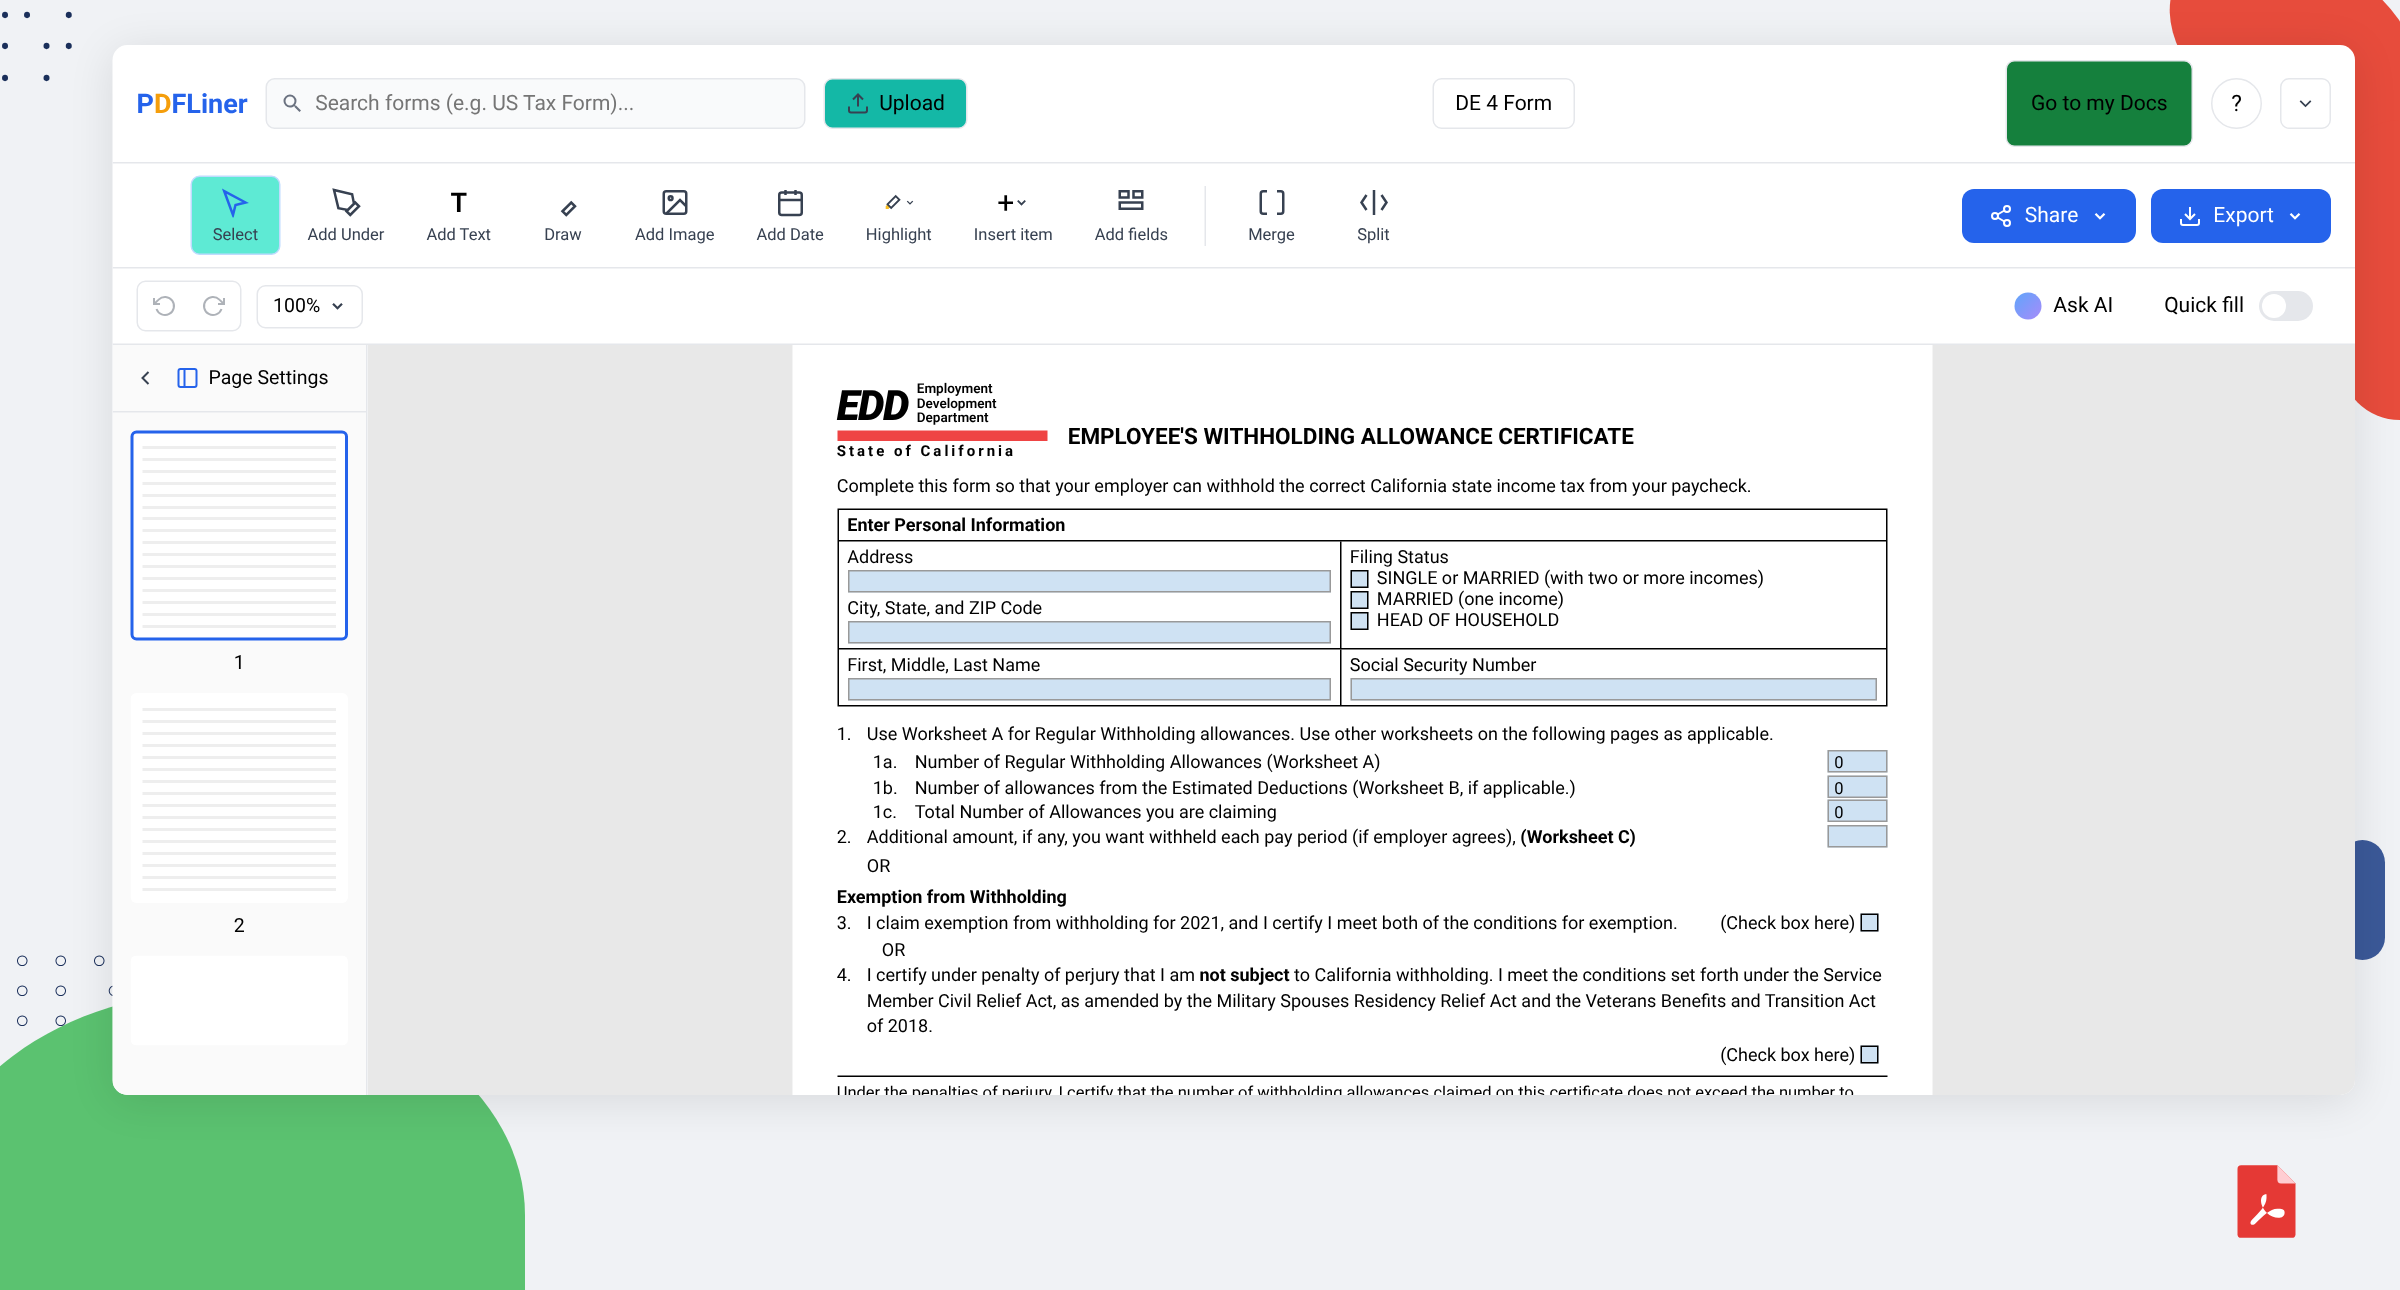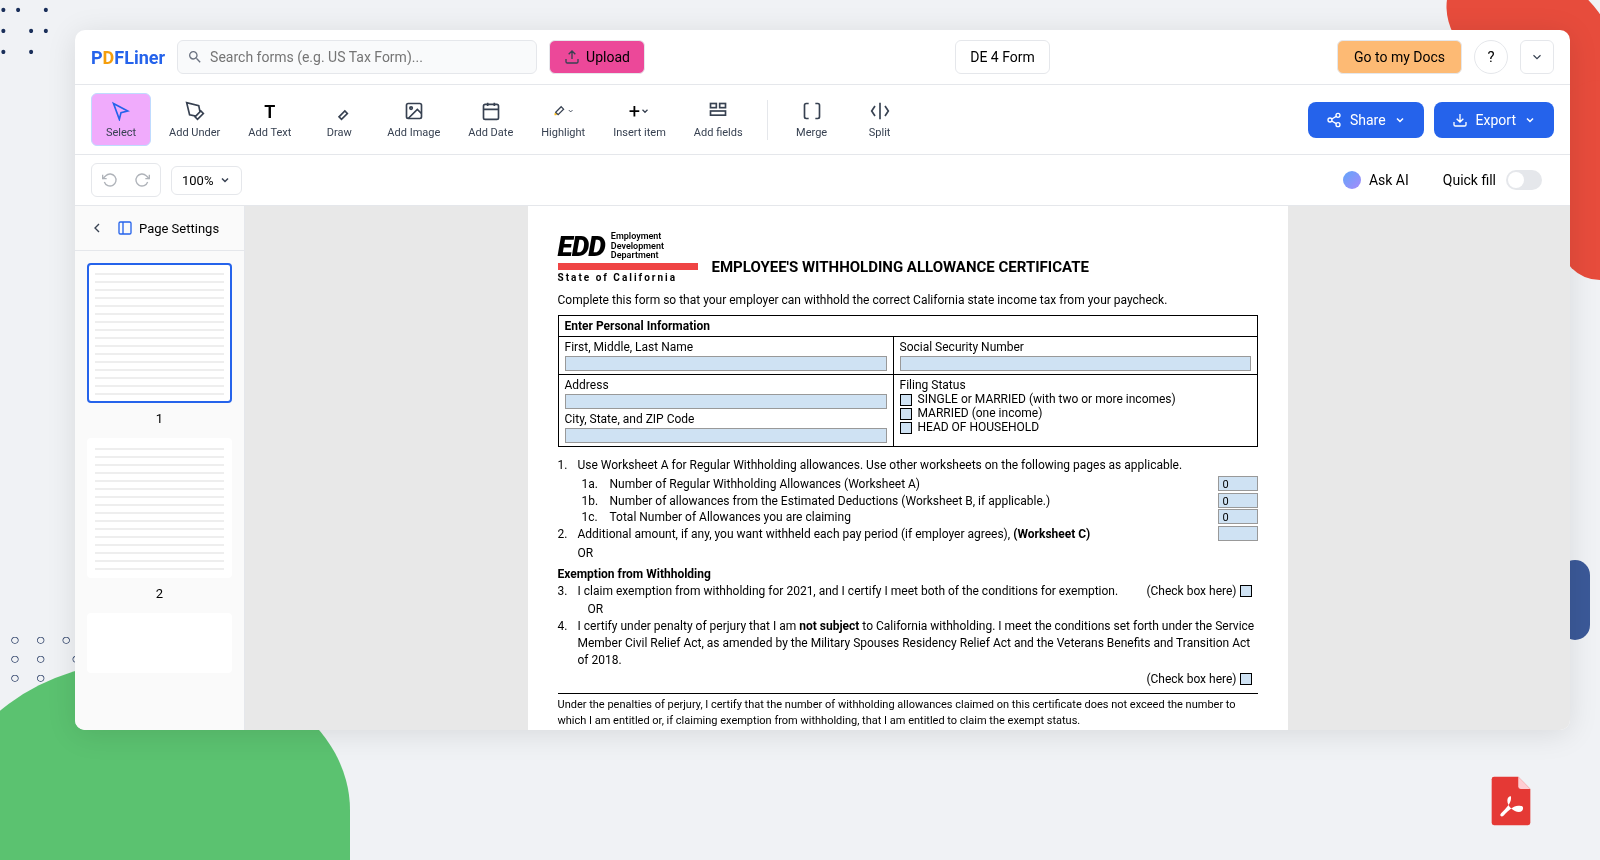--- a/index.html
+++ b/index.html
@@ -18,31 +18,31 @@
 
 .app { position: absolute; top: 30px; left: 75px; right: 30px; height: 700px; background: #fff; border-radius: 10px; box-shadow: 0 4px 30px rgba(0,0,0,0.1); z-index: 10; display: flex; flex-direction: column; overflow: hidden; }
 
 
 .topbar { display: flex; align-items: center; padding: 10px 16px; gap: 12px; border-bottom: 1px solid #e5e7eb; }
 .logo { font-weight: 700; font-size: 18px; color: #2563eb; }
 .logo .y { color: #f59e0b; }
 .search-wrap { position: relative; flex: 0 0 360px; }
 .search-wrap svg { position: absolute; left: 10px; top: 50%; transform: translateY(-50%); width: 16px; height: 16px; fill: #6b7280; }
 .search-input { width: 100%; padding: 8px 12px 8px 32px; border: 1px solid #e5e7eb; border-radius: 6px; font-size: 14px; background: #f9fafb; }
-.upload-btn { display: flex; align-items: center; gap: 6px; padding: 8px 14px; border: 1px solid #e5e7eb; border-radius: 6px; background: #ec4899; font-size: 14px; cursor: pointer; }
+.upload-btn { display: flex; align-items: center; gap: 6px; padding: 8px 14px; border: 1px solid #e5e7eb; border-radius: 6px; background: #14b8a6; font-size: 14px; cursor: pointer; }
 .spacer { flex: 1; }
 .form-name { padding: 8px 14px; border: 1px solid #e5e7eb; border-radius: 6px; font-size: 14px; margin-left: 23px; }
-.docs-btn { padding: 8px 16px; border: 1px solid #e5e7eb; border-radius: 6px; font-size: 14px; cursor: pointer; background: #fdba74; }
+.docs-btn { padding: 20px 16px; border: 1px solid #e5e7eb; border-radius: 6px; font-size: 14px; cursor: pointer; background: #15803d; }
 .help-btn { width: 34px; height: 34px; border: 1px solid #e5e7eb; border-radius: 50%; display: flex; align-items: center; justify-content: center; font-size: 15px; cursor: pointer; }
 .menu-btn { width: 34px; height: 34px; border: 1px solid #e5e7eb; border-radius: 6px; display: flex; align-items: center; justify-content: center; cursor: pointer; }
 
 
 .toolbar { display: flex; align-items: center; padding: 8px 16px; gap: 8px; border-bottom: 1px solid #e5e7eb; }
 .tool { display: flex; flex-direction: column; align-items: center; gap: 4px; padding: 6px 10px; border-radius: 6px; cursor: pointer; min-width: 60px; }
-.tool.active { background: #f0abfc; border: 1px solid #bfdbfe; }
+.tool.active { background: #5eead4; border: 1px solid #bfdbfe; margin-left: 36px; }
 .tool-icon { width: 22px; height: 22px; display: flex; align-items: center; justify-content: center; }
 .tool-label { font-size: 11px; color: #374151; }
 .tool-sep { width: 1px; height: 40px; background: #e5e7eb; margin: 0 6px; }
 .toolbar-right { margin-left: auto; display: flex; gap: 10px; }
 .share-btn, .export-btn { display: flex; align-items: center; gap: 8px; padding: 10px 18px; background: #2563eb; color: #fff; border: none; border-radius: 8px; font-size: 14px; cursor: pointer; }
 
 
 .secbar { display: flex; align-items: center; padding: 8px 16px; gap: 10px; border-bottom: 1px solid #e5e7eb; }
 .undo-redo { display: flex; gap: 4px; border: 1px solid #e5e7eb; border-radius: 6px; padding: 4px; }
 .ur-btn { width: 28px; height: 24px; display: flex; align-items: center; justify-content: center; cursor: pointer; opacity: 0.4; }
@@ -345,40 +345,40 @@
             <div class="edd-state">State of California</div>
           </div>
           <div class="form-title">EMPLOYEE'S WITHHOLDING ALLOWANCE CERTIFICATE</div>
         </div>
         <div class="form-intro">Complete this form so that your employer can withhold the correct California state income tax from your paycheck.</div>
 
         <div class="pi-table">
           <div class="pi-header">Enter Personal Information</div>
           <div class="pi-row">
             <div class="pi-cell left">
-              <div>First, Middle, Last Name</div>
-              <div class="pi-input"></div>
-            </div>
-            <div class="pi-cell right">
-              <div>Social Security Number</div>
-              <div class="pi-input"></div>
-            </div>
-          </div>
-          <div class="pi-row">
-            <div class="pi-cell left">
               <div>Address</div>
               <div class="pi-input"></div>
               <div style="margin-top:3px;">City, State, and ZIP Code</div>
               <div class="pi-input"></div>
             </div>
             <div class="pi-cell right">
               <div>Filing Status</div>
               <div><span class="chk blue"></span><span>SINGLE or MARRIED (with two or more incomes)</span></div>
               <div><span class="chk blue"></span><span>MARRIED (one income)</span></div>
               <div><span class="chk blue"></span><span>HEAD OF HOUSEHOLD</span></div>
+            </div>
+          </div>
+          <div class="pi-row">
+            <div class="pi-cell left">
+              <div>First, Middle, Last Name</div>
+              <div class="pi-input"></div>
+            </div>
+            <div class="pi-cell right">
+              <div>Social Security Number</div>
+              <div class="pi-input"></div>
             </div>
           </div>
         </div>
 
         <div class="form-body">
           <div class="item">
               <span class="item-num">1.</span>
               <span class="item-txt">Use Worksheet A for Regular Withholding allowances. Use other worksheets on the following pages as applicable.</span>
             </div>
           <div class="sub-item">

